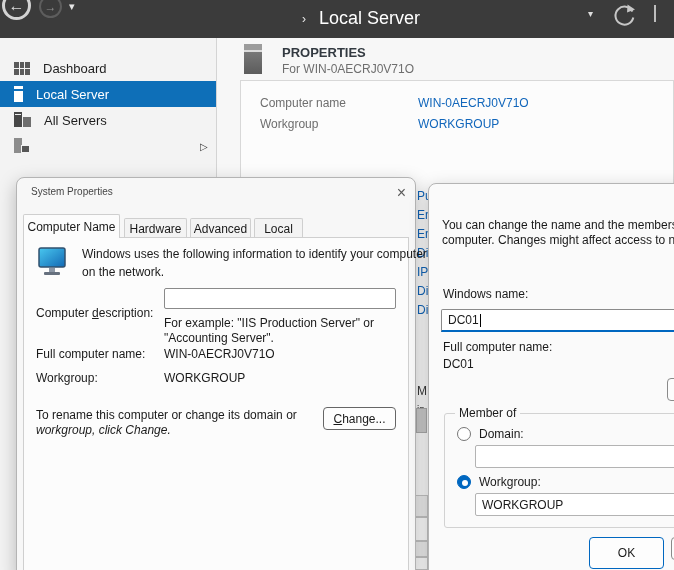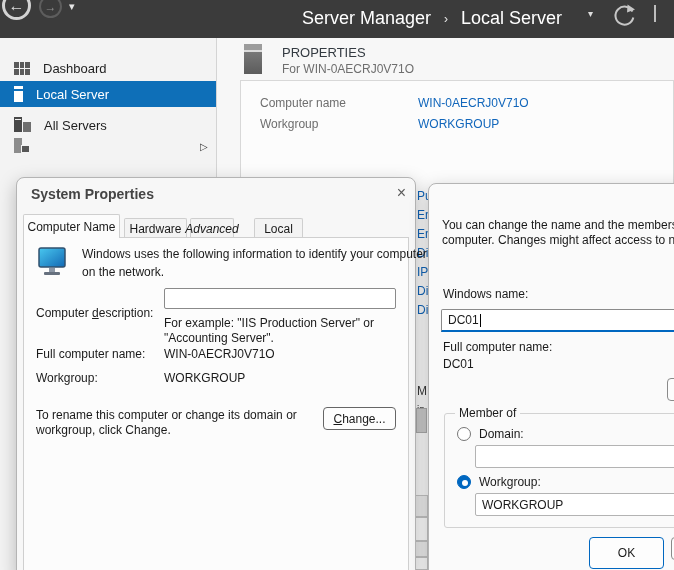--- a/index.html
+++ b/index.html
@@ -37,36 +37,36 @@
   .servers-icon .t i { position:absolute; left:1px; top:2px; width:6px; height:1px; background:#EFEFEF; }
   .servers-icon .s { position:absolute; left:9px; top:5px; width:8px; height:10px; background:#6E6E6E; }
   .fss-icon .t { position:absolute; left:0; top:0; width:8px; height:15px; background:#8C8C8C; }
   .fss-icon .s { position:absolute; left:7px; top:7px; width:9px; height:8px; background:#565656; border:1px solid #F3F3F3; }
   .fss-chevron { position:absolute; left:200px; color:#3A3A3A; font-size:10px; }
 
   
   .tile-icon { left:244px; top:44px; width:18px; height:30px; background:linear-gradient(#828282,#5C5C5C); }
   .tile-icon i { position:absolute; left:0; top:6px; width:18px; height:2px; background:#DCDCDC; }
   .tile-icon b { position:absolute; left:0; top:0; width:18px; height:6px; background:#9C9C9C; display:block; }
-  .tile-title { left:282px; top:45px; font-size:13px; font-weight:normal; color:#333A41; }
+  .tile-title { left:282px; top:45px; font-size:13px; font-weight:bold; color:#333A41; }
   .tile-sub { left:282px; top:62px; font-size:12px; color:#6E6E6E; }
   .tile-box { left:240px; top:80px; width:434px; height:490px; background:#FCFCFC; border:1px solid #D8D8D8; }
   .prop-label { color:#6E6E6E; font-size:12px; }
   .prop-value { color:#1166BB; font-size:12px; }
 
   
   .frag-blue { left:417px; color:#1166BB; font-size:12px; z-index:1; white-space:nowrap; }
   .frag-dark { left:417px; color:#3A3A3A; font-size:12px; z-index:1; white-space:nowrap; }
   .scroll-thumb { left:416px; top:408px; width:11px; height:25px; background:#CDCDCD; border:1px solid #ACACAC; z-index:1; }
   .strip-box { left:415px; width:13px; border:1px solid #C6C6C6; z-index:1; }
 
   
   .dialog { border:1px solid #B4B4B4; border-radius:8px 8px 0 0; box-shadow:0 6px 18px rgba(0,0,0,0.25); }
   .sysprops { left:16px; top:177px; width:400px; height:400px; background:#F7F7F7; z-index:10; }
-  .dlg-title { font-size:14px; color:#454545;font-weight:bold; }
+  .dlg-title { font-size:10px; color:#454545; }
   .close-x { font-size:16px; color:#5A5A5A; line-height:16px; }
 
   .tab { border:1px solid #CFCFCF; border-bottom:none; display:flex; align-items:center; justify-content:center; font-size:12px; color:#1A1A1A; background:#F3F3F3; border-radius:2px 2px 0 0; }
   .tab.active { background:#FCFCFC; z-index:3; }
   .tab-panel { left:6px; top:59px; width:386px; height:340px; background:#FCFCFC; border:1px solid #CFCFCF; }
 
   .txt { font-size:12px; color:#1A1A1A; white-space:nowrap; }
   .input { background:#FFFFFF; border:1px solid #8A8A8A; border-radius:2px; font-size:12px; padding:0 6px; display:flex; align-items:center; }
   .btn { border-radius:4px; background:#FDFDFD; border:1px solid #666666; display:flex; align-items:center; justify-content:center; font-size:12px; color:#1A1A1A; }
 
@@ -89,21 +89,20 @@
 <div class="abs topbar"></div>
 <div class="abs topbar" style="background:transparent; overflow:hidden; z-index:6;">
   <div class="abs nav-circle back-btn">
       <span>←</span>
     </div>
   <div class="abs nav-circle fwd-btn">
       <span>→</span>
     </div>
   <div class="abs nav-caret">▾</div>
   <div class="abs crumbs">
-    <span>Server Manager</span>
     <span class="crumb-sep">›</span>
     <span>Local Server</span>
   </div>
   <div class="abs right-caret">▾</div>
   <div class="abs refresh">
     <svg width="26" height="26" viewBox="0 0 26 26">
       <path d="M21.5 9.5 A 9 9 0 1 0 22.3 15.5" fill="none" stroke="#C6C6C6" stroke-width="2"></path>
       <polygon points="16.5,2.5 24,7.5 16,10.5" fill="#C6C6C6"></polygon>
     </svg>
   </div>
@@ -123,21 +122,21 @@
       <span></span>
     </span>
   <span>Dashboard</span>
 </div>
 <div class="abs nav-item selected" style="top:81px;">
   <span class="tower-white">
       <i></i>
     </span>
   <span>Local Server</span>
 </div>
-<div class="abs nav-item" style="top:107px;align-items:flex-end;">
+<div class="abs nav-item" style="top:107px;">
   <span class="servers-icon">
       <span class="t">
         <i></i>
       </span>
       <span class="s"></span>
     </span>
   <span>All Servers</span>
 </div>
 <div class="abs nav-item" style="top:133px;">
   <span class="fss-icon">
@@ -173,21 +172,21 @@
 <div class="abs strip-box" style="top:517px; height:24px; background:#FFFFFF;"></div>
 <div class="abs strip-box" style="top:541px; height:16px; background:#EFEFEF;"></div>
 <div class="abs strip-box" style="top:557px; height:13px; background:#FFFFFF;"></div>
 
 <div class="abs dialog sysprops">
   <div class="abs dlg-title" style="left:14px; top:8px;">System Properties</div>
   <div class="abs close-x" style="right:9px; top:7px;">×</div>
 
   <div class="abs tab active" style="left:6px; top:36px; width:97px; height:24px;">Computer Name</div>
   <div class="abs tab" style="left:107px; top:40px; width:63px; height:20px;">Hardware</div>
-  <div class="abs tab" style="left:173px; top:40px; width:44px; height:20px;font-style:italic;">Advanced</div>
+  <div class="abs tab" style="left:173px; top:40px; width:61px; height:20px;">Advanced</div>
   <div class="abs tab" style="left:237px; top:40px; width:49px; height:20px;">Local</div>
 
   <div class="abs tab-panel">
     <div class="abs" style="left:14px; top:9px;">
       <svg width="28" height="30" viewBox="0 0 28 30">
         <defs>
             <linearGradient id="scr" x1="0" y1="0" x2="1" y2="1">
           <stop offset="0" stop-color="#49C8F0"></stop>
               <stop offset="1" stop-color="#1268B4"></stop>
         </linearGradient>
@@ -208,21 +207,21 @@
     <div class="abs txt" style="left:140px; top:78px;">For example: "IIS Production Server" or</div>
     <div class="abs txt" style="left:140px; top:93px;">"Accounting Server".</div>
 
     <div class="abs txt" style="left:12px; top:109px;">Full computer name:</div>
     <div class="abs txt" style="left:140px; top:109px;">WIN-0AECRJ0V71O</div>
 
     <div class="abs txt" style="left:12px; top:133px;">Workgroup:</div>
     <div class="abs txt" style="left:140px; top:133px;">WORKGROUP</div>
 
     <div class="abs txt" style="left:12px; top:170px;">To rename this computer or change its domain or</div>
-    <div class="abs txt" style="left:12px; top:185px;">workgroup, click Change.</div>
+    <div class="abs txt" style="left:12px; top:185px;font-style:italic;">workgroup, click Change.</div>
 
     <div class="abs btn" style="left:299px; top:169px; width:73px; height:23px;">
         <span><u>C</u><span>hange...</span></span>
       </div>
   </div>
 </div>
 
 <div class="abs dialog cndlg">
 
   <div class="abs txt" style="left:13px; top:34px;">You can change the name and the membership o</div>

